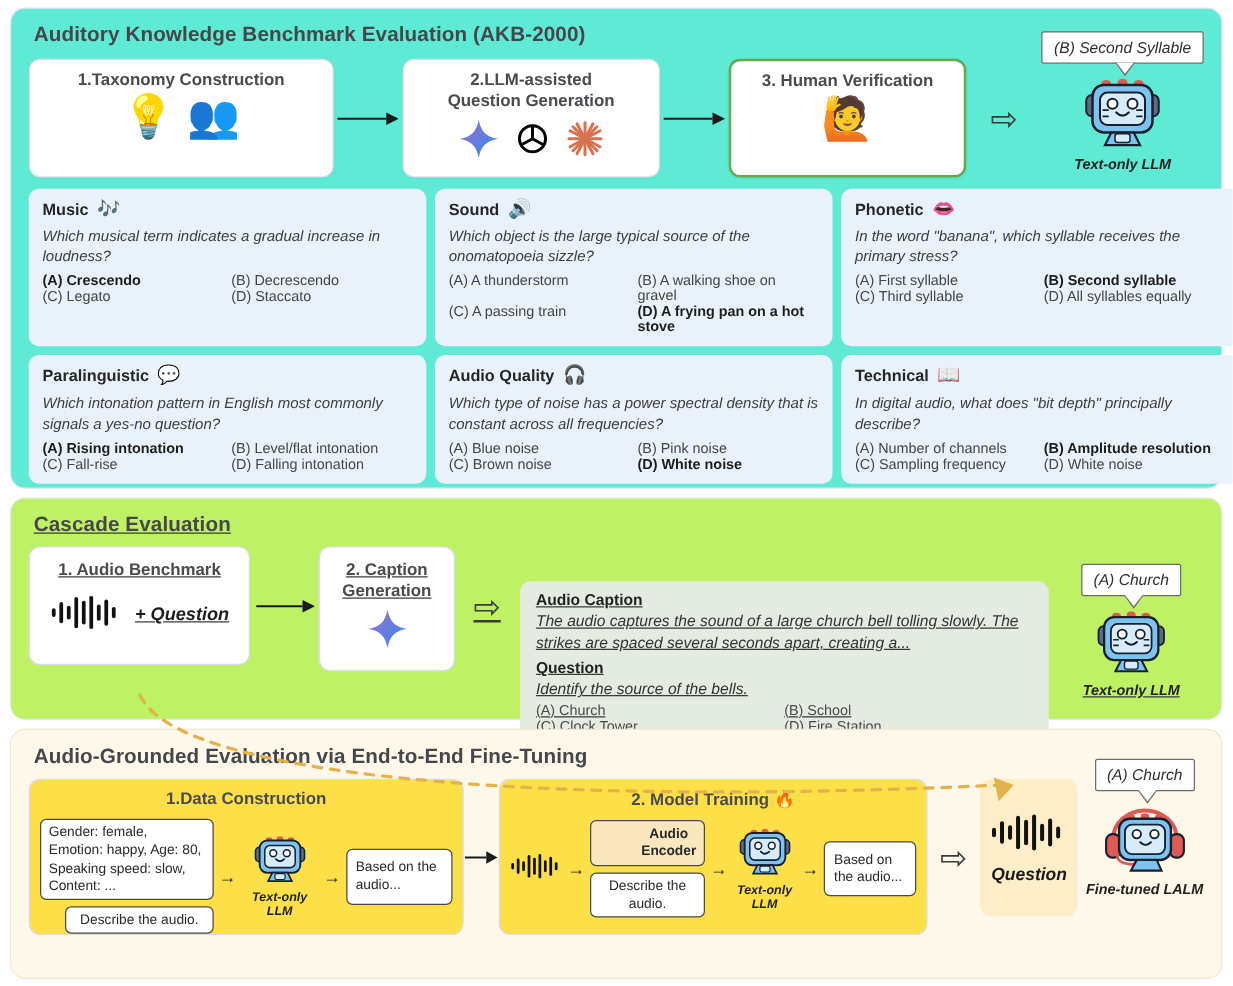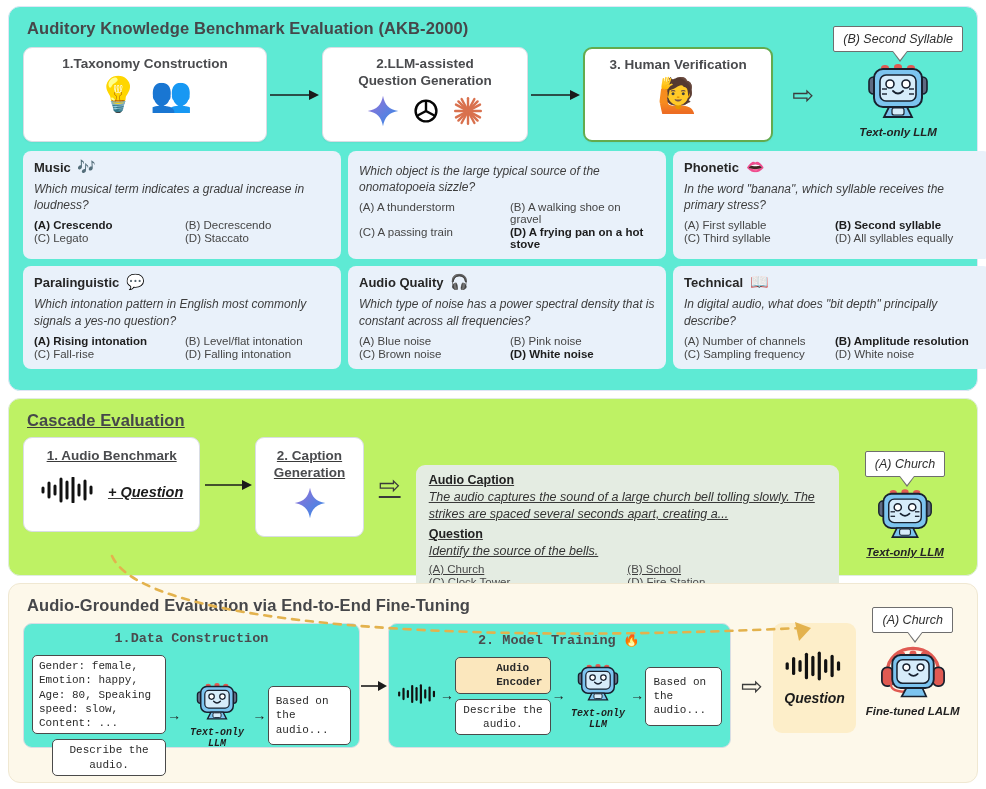--- a/index.html
+++ b/index.html
@@ -76,21 +76,21 @@
   .wave { font-family:"DejaVu Sans", sans-serif; font-size:26px; letter-spacing:-1px; color:#111; line-height:1; }
   .plus-q { font-size:14.5px; font-style:italic; font-weight:bold; color:#1b1b1b; }
 
   .caption-card { background:#e4ece2; border-radius:9px; padding:8px 13px 9px; width:430px;margin-top:28px; }
   .cap-h { font-size:12.5px; font-weight:bold; color:#222; }
   .cap-b { font-size:12.5px; font-style:italic; color:#333; line-height:1.33; margin:2px 0 5px; }
   .cap-opts { display:grid; grid-template-columns: 1fr 1fr; font-size:11.5px; color:#4a4a4a; row-gap:1px; }
 
   
   .fine-row { display:flex; align-items:flex-start; gap:0; }
-  .fine-box { background:#5eead4; border:1.5px solid #d9dde4; border-radius:9px; padding:7px 8px;font-family:Liberation Mono, monospace; }
+  .fine-box { background:#fde047; border:1.5px solid #d9dde4; border-radius:9px; padding:7px 8px; }
   #fine-stage1 { width:355px; height:125px; }
   #fine-stage2 { width:343px; height:125px; }
   .fine-title { font-size:13.5px; font-weight:bold; color:#4a4b4e; text-align:center; }
   .minibox { border:1.4px solid #4a4a4a; border-radius:5px; background:#fff; font-size:11px; color:#2a2a2a; padding:3px 6px; line-height:1.3; }
   .minibox.tan { background:#fbe7bd; border-color:#4a4a4a; font-weight:bold; font-size:11px; }
   .llm-label { font-size:10px; font-style:italic; font-weight:bold; color:#1f1f1f; text-align:center; }
   .qbox { background:#fdeec9; border-radius:9px; width:98px; height:110px; display:flex; flex-direction:column; align-items:center; justify-content:center; gap:4px; }
   .qbox-label { font-size:14px; font-style:italic; font-weight:bold; color:#1b1b1b; }
   .tiny-arrow { font-size:14px; color:#222; }
 
@@ -218,20 +218,24 @@
         <div class="qtext">Which musical term indicates a gradual increase in loudness?</div>
         <div class="opts">
           <div class="opt correct">(A) Crescendo</div>
           <div class="opt">(B) Decrescendo</div>
           <div class="opt">(C) Legato</div>
           <div class="opt">(D) Staccato</div>
         </div>
       </div>
 
       <div class="qcard">
+        <div class="qcat">
+          <span>Sound</span>
+          <span class="cat-emoji">🔊</span>
+        </div>
         <div class="qtext">Which object is the large typical source of the onomatopoeia sizzle?</div>
         <div class="opts">
           <div class="opt">(A) A thunderstorm</div>
           <div class="opt">(B) A walking shoe on gravel</div>
           <div class="opt">(C) A passing train</div>
           <div class="opt correct">(D) A frying pan on a hot stove</div>
         </div>
       </div>
 
       <div class="qcard">
@@ -449,21 +453,21 @@
                   <line x1="27" y1="5" x2="27" y2="21"></line>
                   <line x1="33" y1="1" x2="33" y2="25"></line>
             <line x1="39" y1="8" x2="39" y2="18"></line>
                   <line x1="45" y1="4" x2="45" y2="22"></line>
                   <line x1="51" y1="10" x2="51" y2="16"></line>
             </g>
               </svg>
           </span>
           <span class="tiny-arrow">→</span>
           <div style="width:120px;">
-            <div class="minibox tan" style="padding-left:40px;">Audio Encoder</div>
+            <div class="minibox tan" style="text-align:center;padding-left:40px;">Audio Encoder</div>
             <div class="minibox" style="margin-top:5px;text-align:center;">Describe the audio.</div>
           </div>
           <span class="tiny-arrow">→</span>
           <div style="text-align:center">
             <span>
               <svg width="42" height="40" viewBox="0 0 62 58">
                 <ellipse cx="18" cy="5" rx="4" ry="3" fill="#e05a52"></ellipse>
                   <ellipse cx="31" cy="4" rx="4" ry="3" fill="#e05a52"></ellipse>
                   <ellipse cx="44" cy="5" rx="4" ry="3" fill="#e05a52"></ellipse>
                 <rect x="2" y="14" width="9" height="17" rx="4.5" fill="#5e6a82" stroke="#17202e" stroke-width="1.8"></rect>

